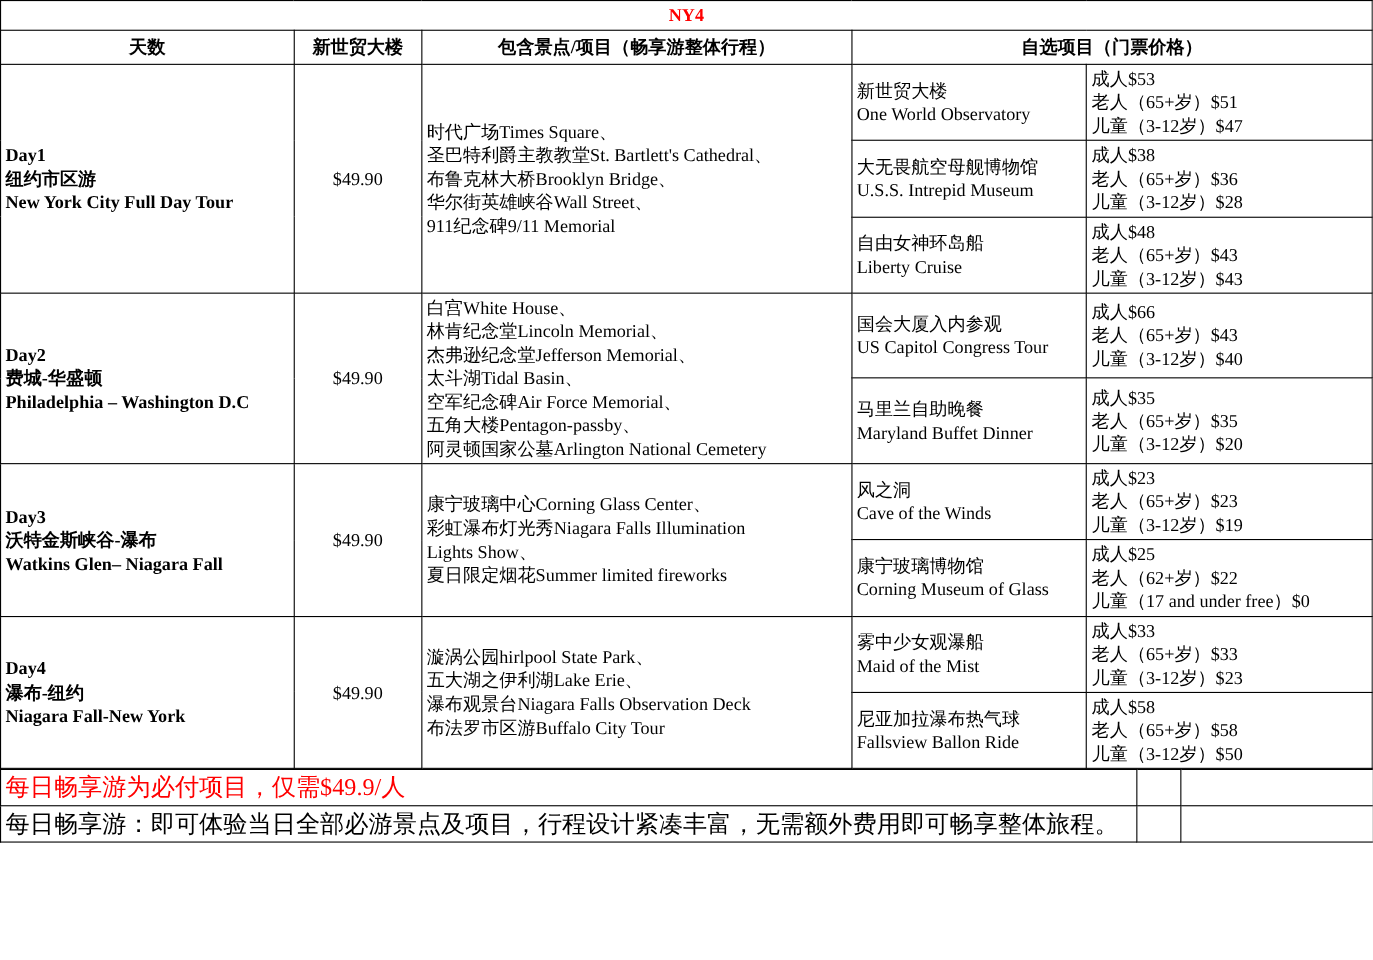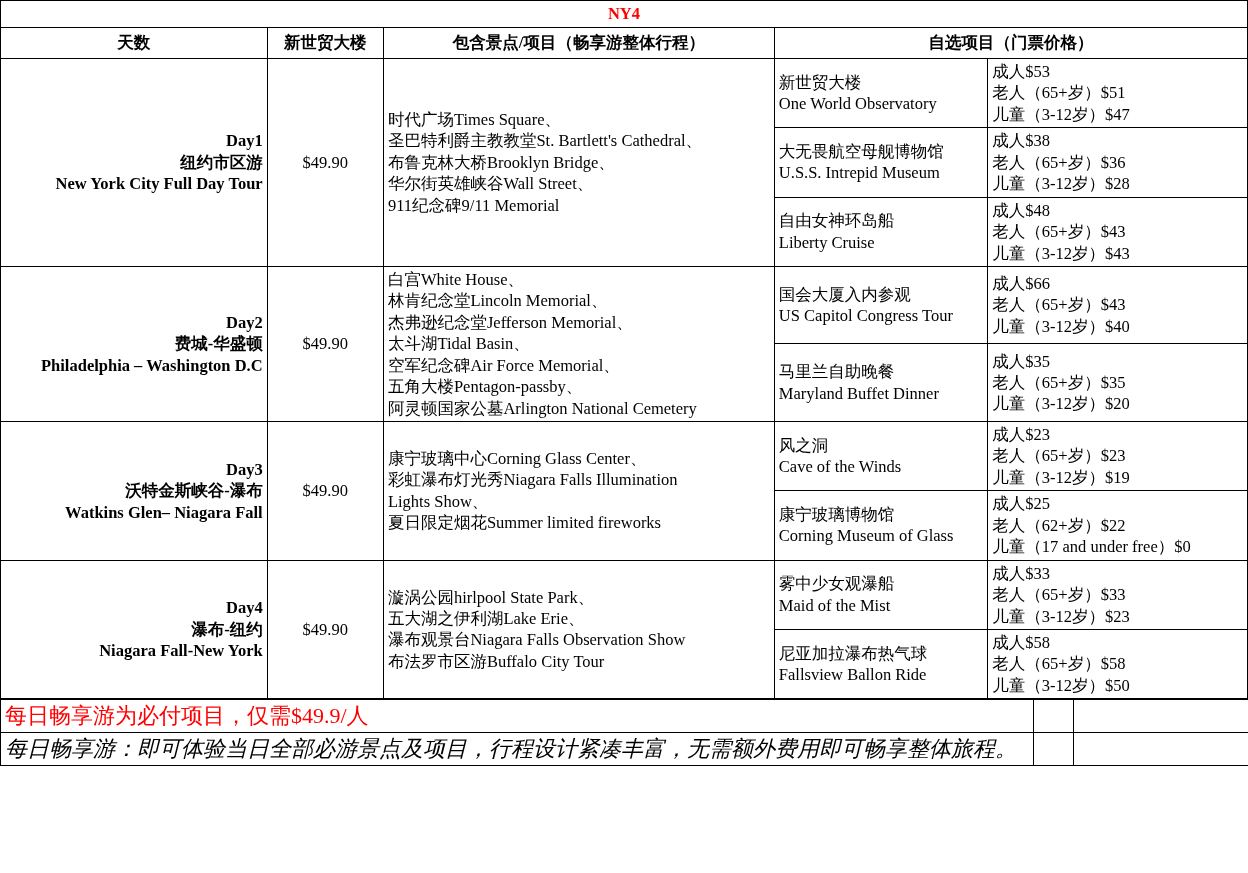--- a/index.html
+++ b/index.html
@@ -46,21 +46,21 @@
     font-size: 17px;
     height: 26px;
     padding: 2px 4px;
   }
   .c-day { width: 266px; text-align: center; }
   .c-price { width: 116px; text-align: center; }
   .c-incl { width: 390px; text-align: center; }
   .c-optname { width: 213px; text-align: center; }
   .c-optprice { width: 259px; text-align: left; padding-left: 7px; }
   .daycell {
-    text-align: right;
+    text-align: left;
     font-weight: bold;
   }
   .daycell div { white-space: nowrap; }
   .pricecell {
     text-align: center;
   }
   .inclcell {
     text-align: left;
   }
   .inclcell div { }
@@ -77,21 +77,20 @@
   .note-red {
     color: #ff0000;
     font-size: 16.5px;
     text-align: left;
     padding-left: 4px;
   }
   .note {
     font-size: 16.5px;
     text-align: left;
     padding-left: 4px;
-    font-style: italic;
   }
   .empty-cell { border: 1px solid #000000; }
   .notes-table {
     border-collapse: collapse;
     width: 1248px;
     table-layout: fixed;
   }
   .notes-table td {
     border: 1px solid #000000;
     font-size: 22px;
@@ -252,21 +251,21 @@
     <tr>
       <td class="daycell" rowspan="2">
         <div>Day4</div>
         <div>瀑布-纽约</div>
         <div>Niagara Fall-New York</div>
       </td>
       <td class="pricecell" rowspan="2">$49.90</td>
       <td class="inclcell" rowspan="2">
         <div>漩涡公园hirlpool State Park、</div>
         <div>五大湖之伊利湖Lake Erie、</div>
-        <div>瀑布观景台Niagara Falls Observation Show</div>
+        <div>瀑布观景台Niagara Falls Observation Deck</div>
         <div>布法罗市区游Buffalo City Tour</div>
       </td>
       <td class="optname">
         <div>雾中少女观瀑船</div>
         <div>Maid of the Mist</div>
       </td>
       <td class="optprice">
         <div>成人$33</div>
         <div>老人（65+岁）$33</div>
         <div>儿童（3-12岁）$23</div>

